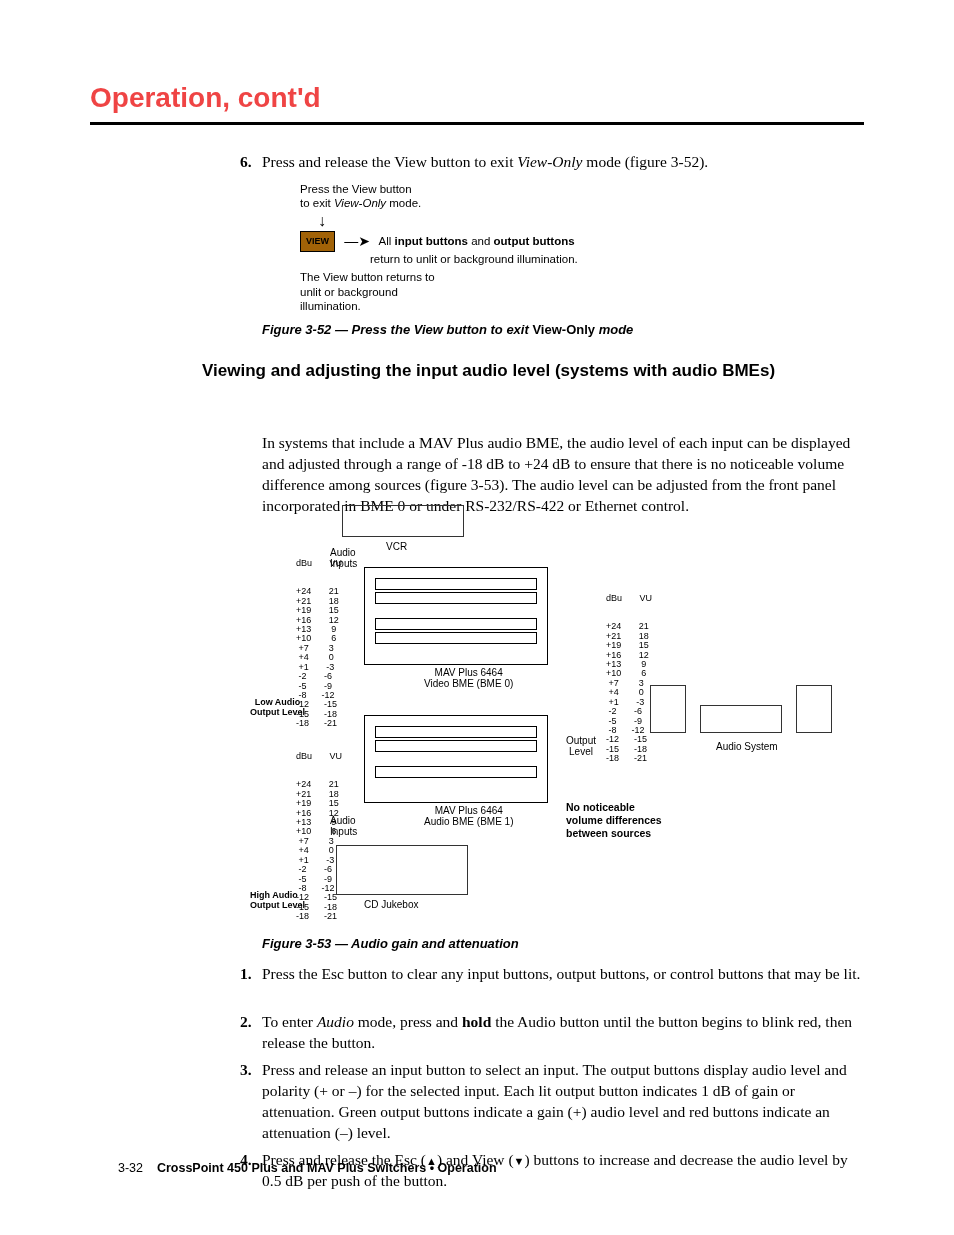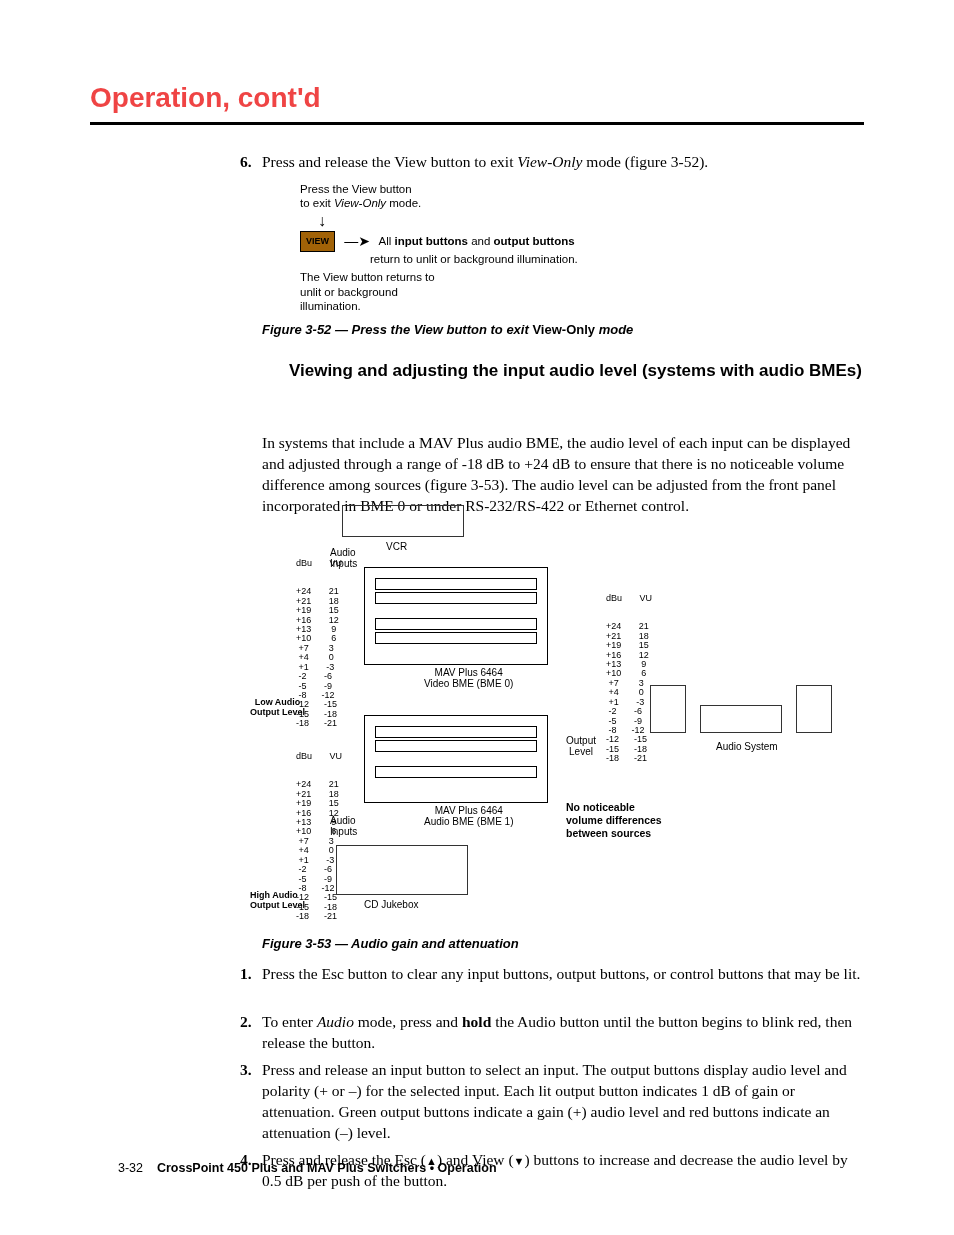--- a/index.html
+++ b/index.html
@@ -100,21 +100,20 @@
   .fig52-caption .nv, .fig53-caption .nv { font-style: normal; }
 
   .section-title {
     position: absolute;
     left: 202px;
     width: 660px;
     font-family: Verdana, Arial, sans-serif;
     font-weight: 700;
     font-size: 17px;
     line-height: 1.35;
-    text-align: right;
   }
 
   .para {
     position: absolute;
     left: 262px;
     width: 600px;
     font-size: 15.5px;
     line-height: 1.35;
   }
 

